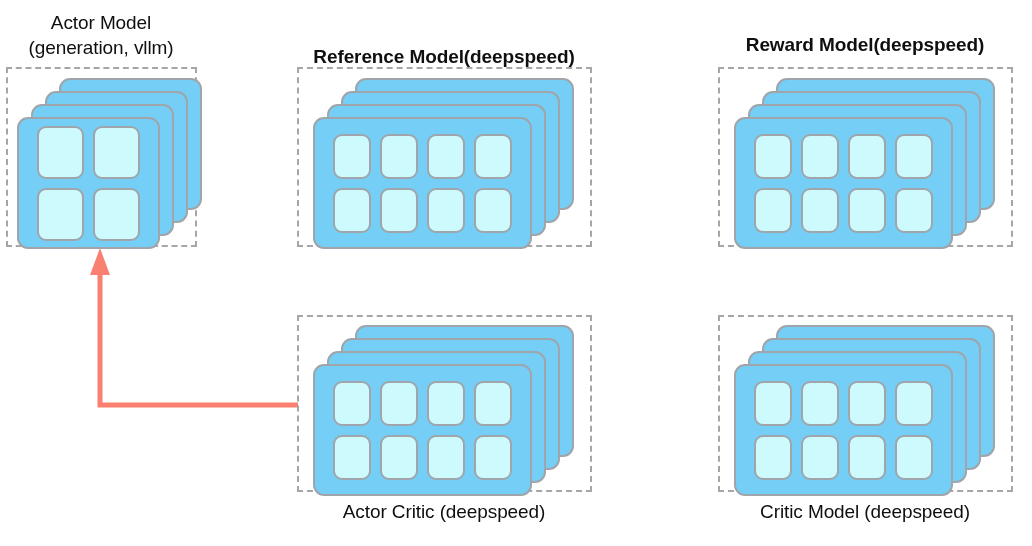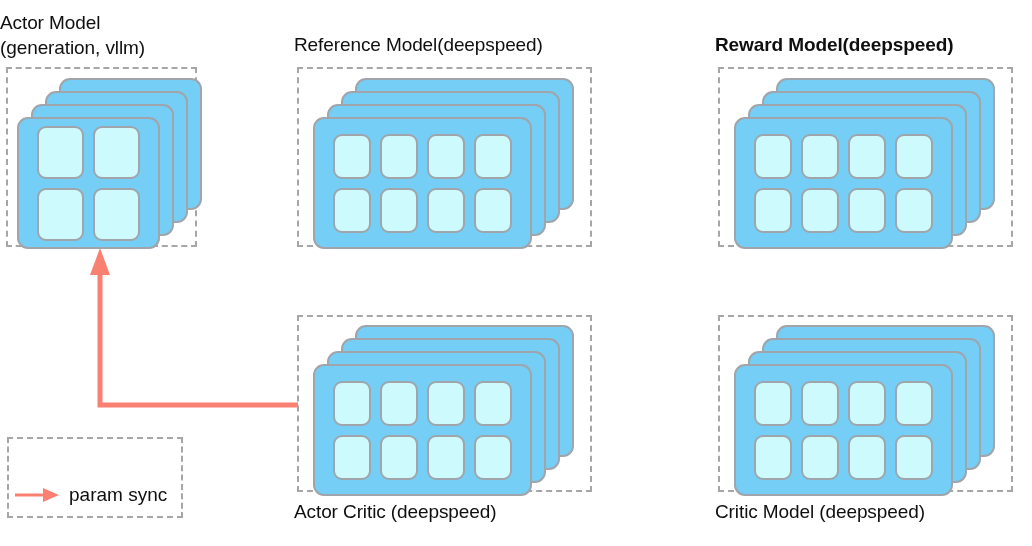--- a/index.html
+++ b/index.html
@@ -30,20 +30,21 @@
 
   .dashed-box {
     position: absolute;
     box-sizing: border-box;
     border: 2px dashed #a6a6a6;
     background: transparent;
   }
 
   .group-title {
     position: absolute;
+    text-align: center;
     font-size: 19px;
     line-height: 25px;
     color: #0f0f0f;
     white-space: pre-line;
     letter-spacing: -0.1px;
   }
 
   
   .stack {
     position: absolute;
@@ -137,21 +138,21 @@
       <div class="card front cols2" style="left:17px; top:117px; width:143px; height:132px;">
         <div class="chip"></div>
         <div class="chip"></div>
         <div class="chip"></div>
         <div class="chip"></div>
       </div>
     </div>
   </div>
 
   <div class="group">
-    <div class="group-title" style="left:294px; top:32px; width:300px;">Reference Model(deepspeed)</div>
+    <div class="group-title" style="left:294px; top:44px; width:300px;font-weight:bold;">Reference Model(deepspeed)</div>
     <div class="dashed-box" style="left:297px; top:67px; width:295px; height:180px;"></div>
     <div class="stack">
       <div class="card" style="left:355px; top:78px; width:219px; height:132px;"></div>
       <div class="card" style="left:341px; top:91px; width:219px; height:132px;"></div>
       <div class="card" style="left:327px; top:104px; width:219px; height:132px;"></div>
       <div class="card front cols4" style="left:313px; top:117px; width:219px; height:132px;">
         <div class="chip"></div>
         <div class="chip"></div>
         <div class="chip"></div>
         <div class="chip"></div>
@@ -216,23 +217,14 @@
         <div class="chip"></div>
         <div class="chip"></div>
         <div class="chip"></div>
         <div class="chip"></div>
         <div class="chip"></div>
       </div>
     </div>
     <div class="group-title" style="left:715px; top:499px; width:300px;">Critic Model (deepspeed)</div>
   </div>
 
-  <div class="legend">
-    <div class="legend-row">
-      <svg class="legend-arrow" width="46" height="16" viewBox="0 0 46 16">
-        <line x1="0" y1="8" x2="32" y2="8" stroke="#fa8072" stroke-width="3"></line>
-        <polygon points="44,8 28,1 28,15" fill="#fa8072"></polygon>
-      </svg>
-      <span class="legend-label">param sync</span>
-    </div>
-  </div>
 
 </div>
 
 </body></html>

